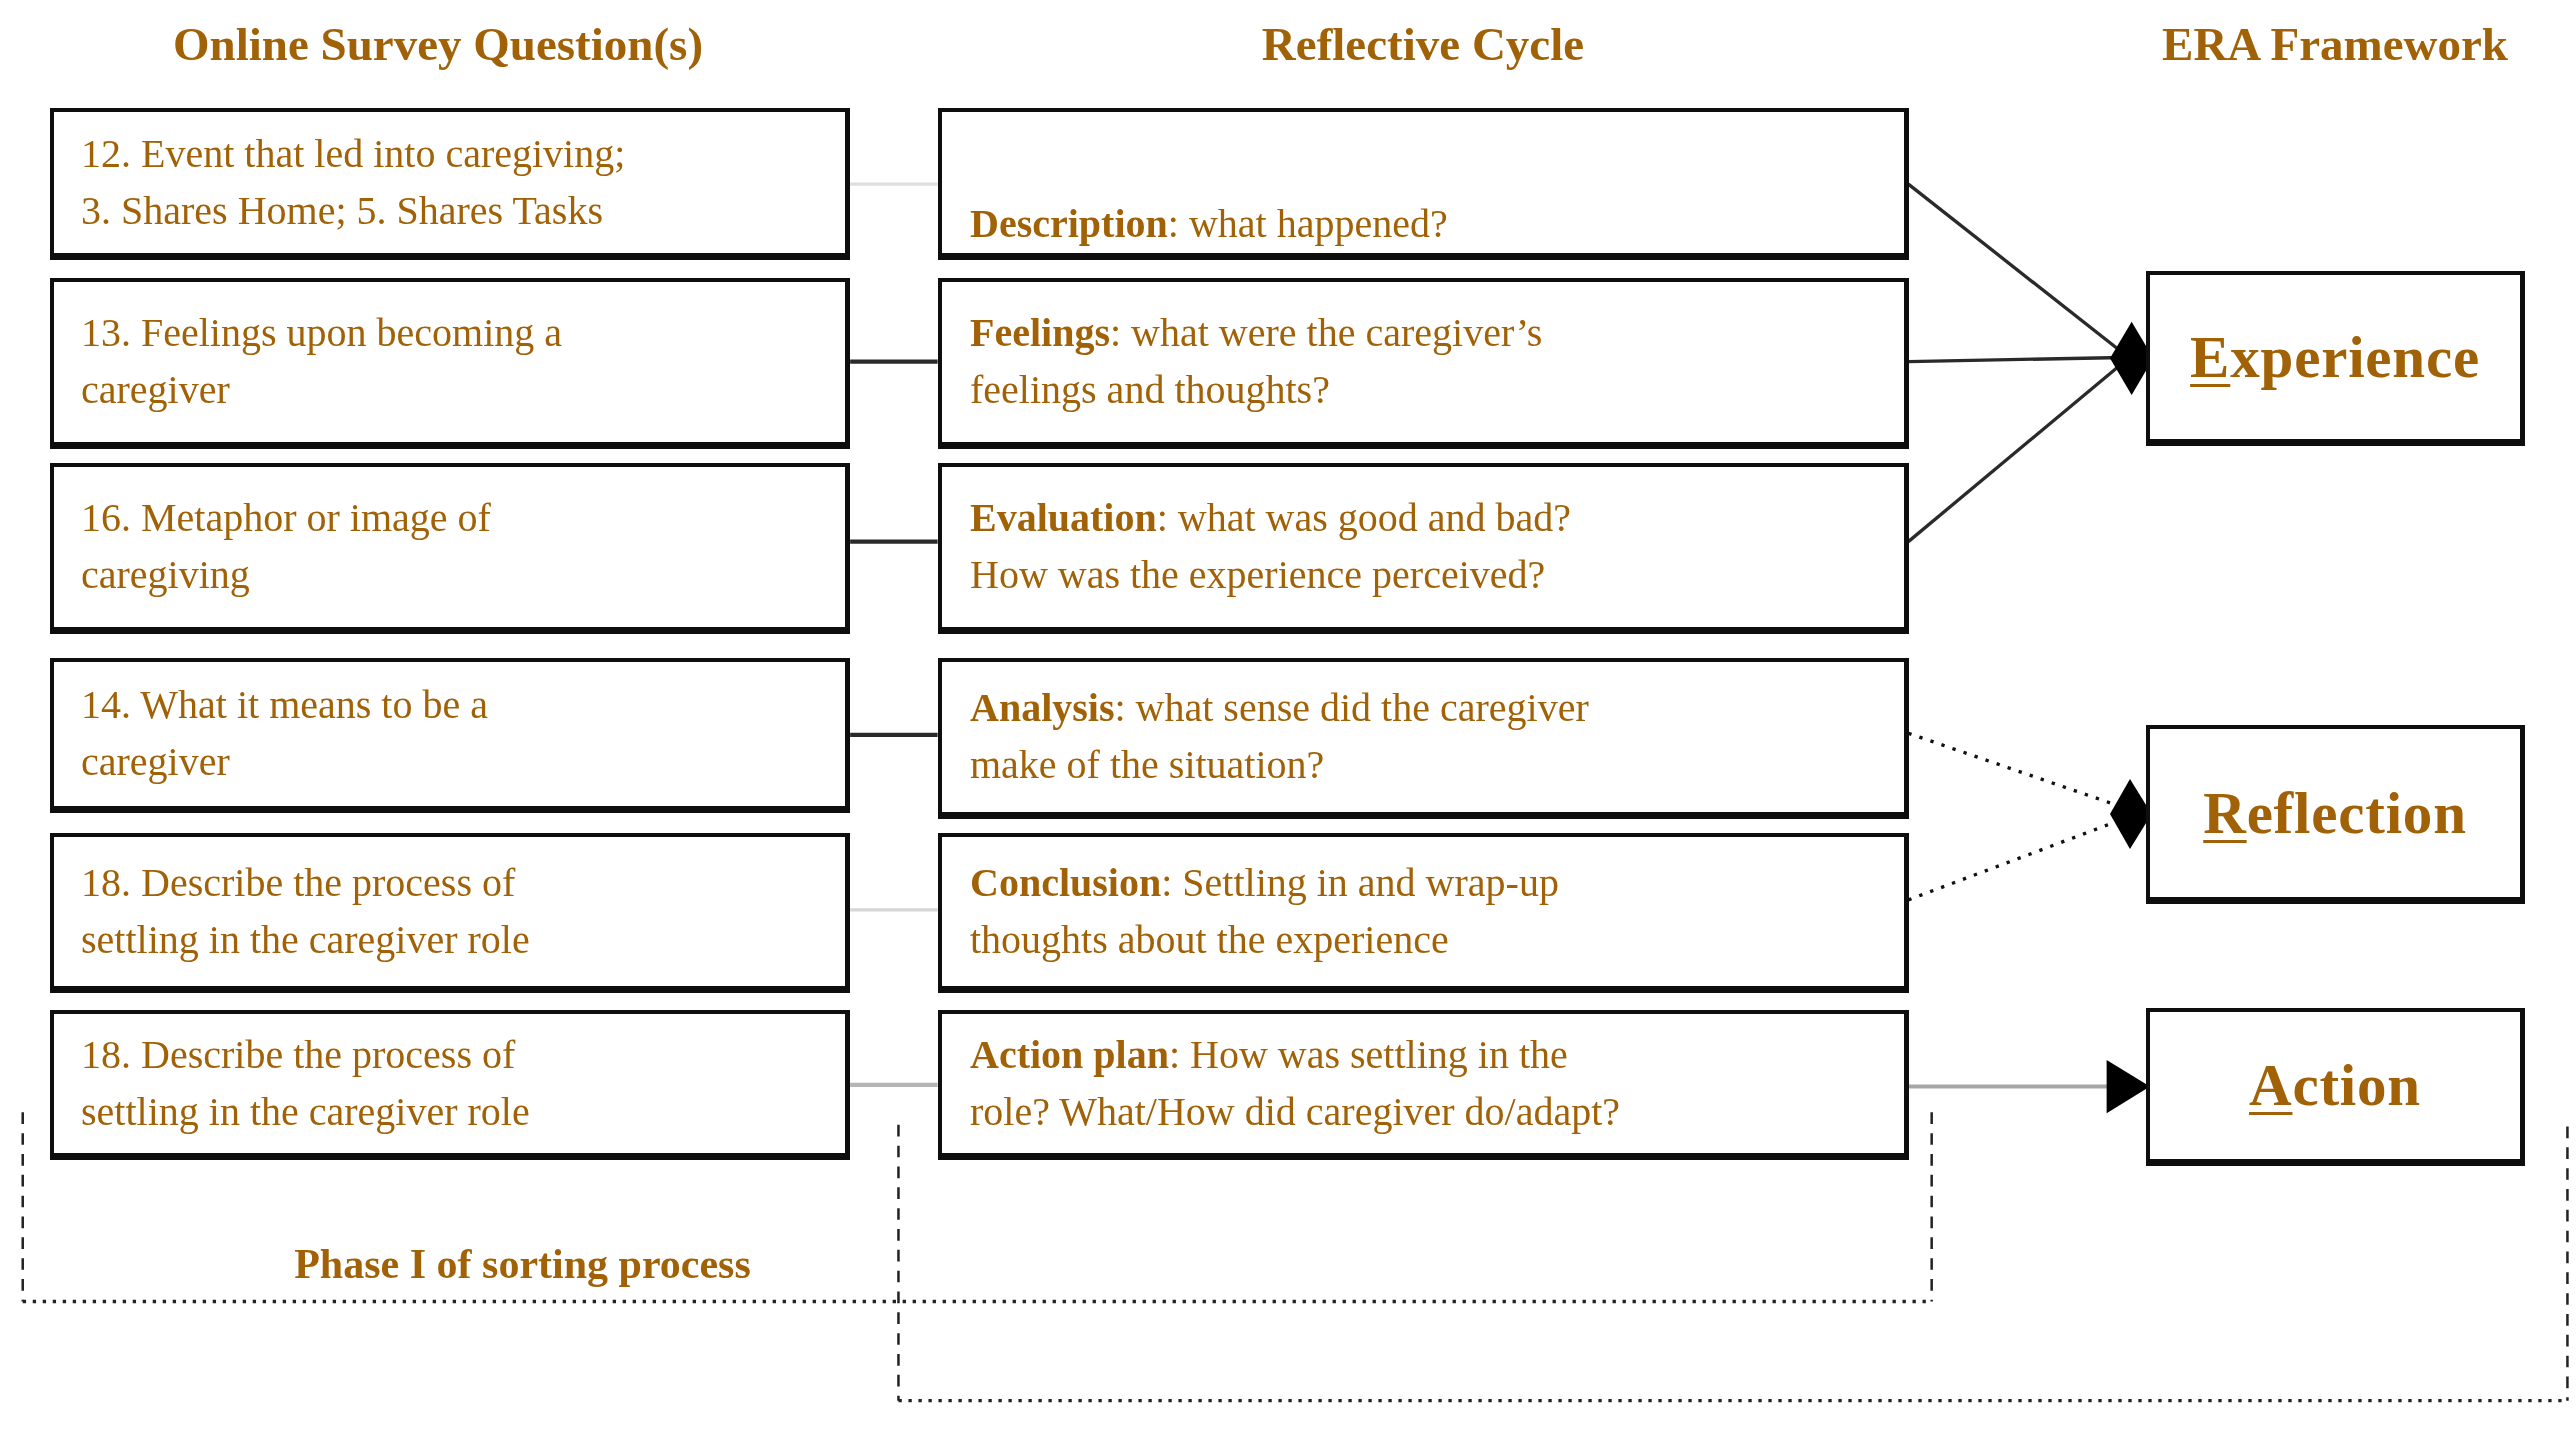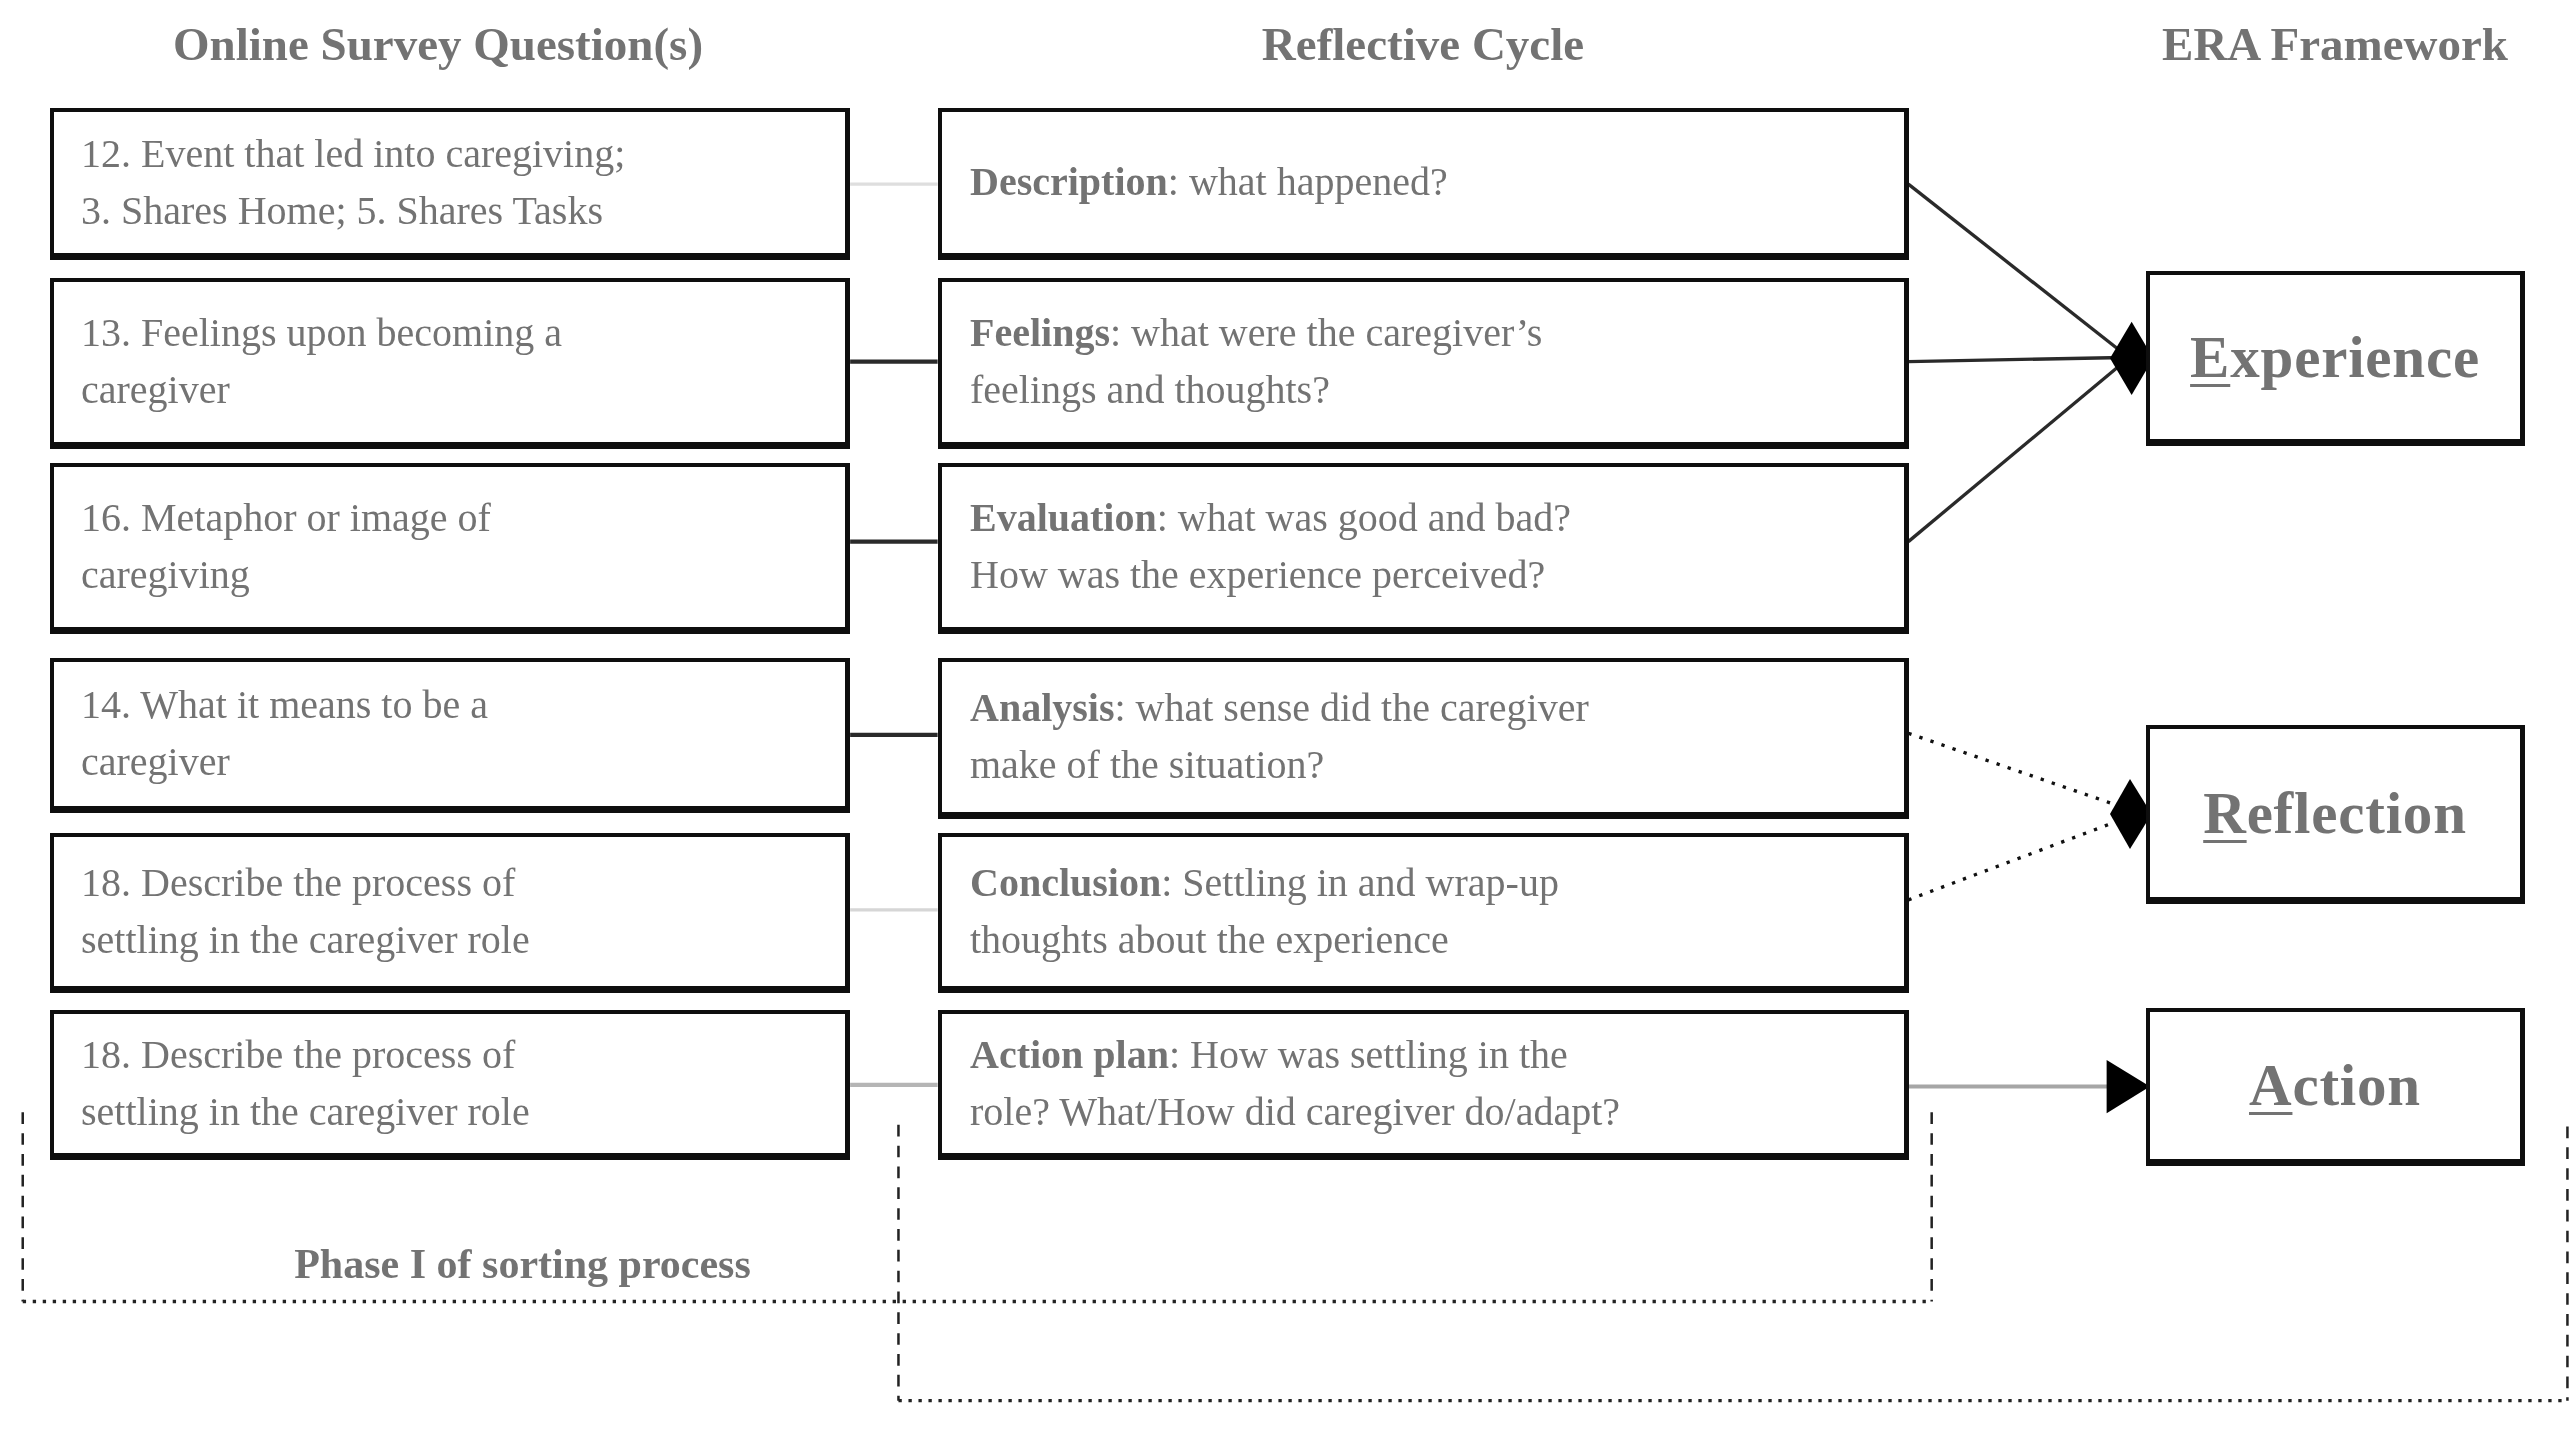--- a/index.html
+++ b/index.html
@@ -1,18 +1,18 @@
 <!DOCTYPE html>
 <html style="font-size:13.3px"><head>
 <meta charset="utf-8">
 <style>
   html,body{margin:0;padding:0;background:#ffffff;}
   #canvas{
     position:relative;width:2576px;height:1449px;background:#ffffff;
-    font-family:"Liberation Serif",serif;color:#737373;overflow:hidden;
+    font-family:"Liberation Serif",serif;color:#a16207;overflow:hidden;
   }
   .hdr{position:absolute;top:16.7px;font-size:47px;font-weight:700;text-align:center;line-height:1.15;}
   #hdr-survey{left:63px;width:750px;}
   #hdr-cycle{left:1048px;width:750px;}
   #hdr-era{left:1960px;width:750px;}
 
   .box{
     position:absolute;background:#ffffff;border:4.2px solid #0e0e0e;
     border-bottom-width:7.5px;border-right-width:5.8px;
     box-sizing:border-box;display:flex;align-items:center;
@@ -89,21 +89,21 @@
   </div>
   <div class="box sbox" style="top:833px;height:160px;">
     <span class="btxt">18. Describe the process of
 settling in the caregiver role</span>
   </div>
   <div class="box sbox" style="top:1010px;height:150px;">
     <span class="btxt">18. Describe the process of
 settling in the caregiver role</span>
   </div>
 
-  <div class="box cbox" style="top:108px;height:152px;">
+  <div class="box cbox" style="top:108px;height:152px;align-items:flex-end;">
     <span class="btxt"><b>Description</b><span>: what happened?</span></span>
   </div>
   <div class="box cbox" style="top:278px;height:171px;">
     <span class="btxt"><b>Feelings</b><span>: what were the caregiver’s
 feelings and thoughts?</span></span>
   </div>
   <div class="box cbox" style="top:463px;height:171px;">
     <span class="btxt"><b>Evaluation</b><span>: what was good and bad?
 How was the experience perceived?</span></span>
   </div>

